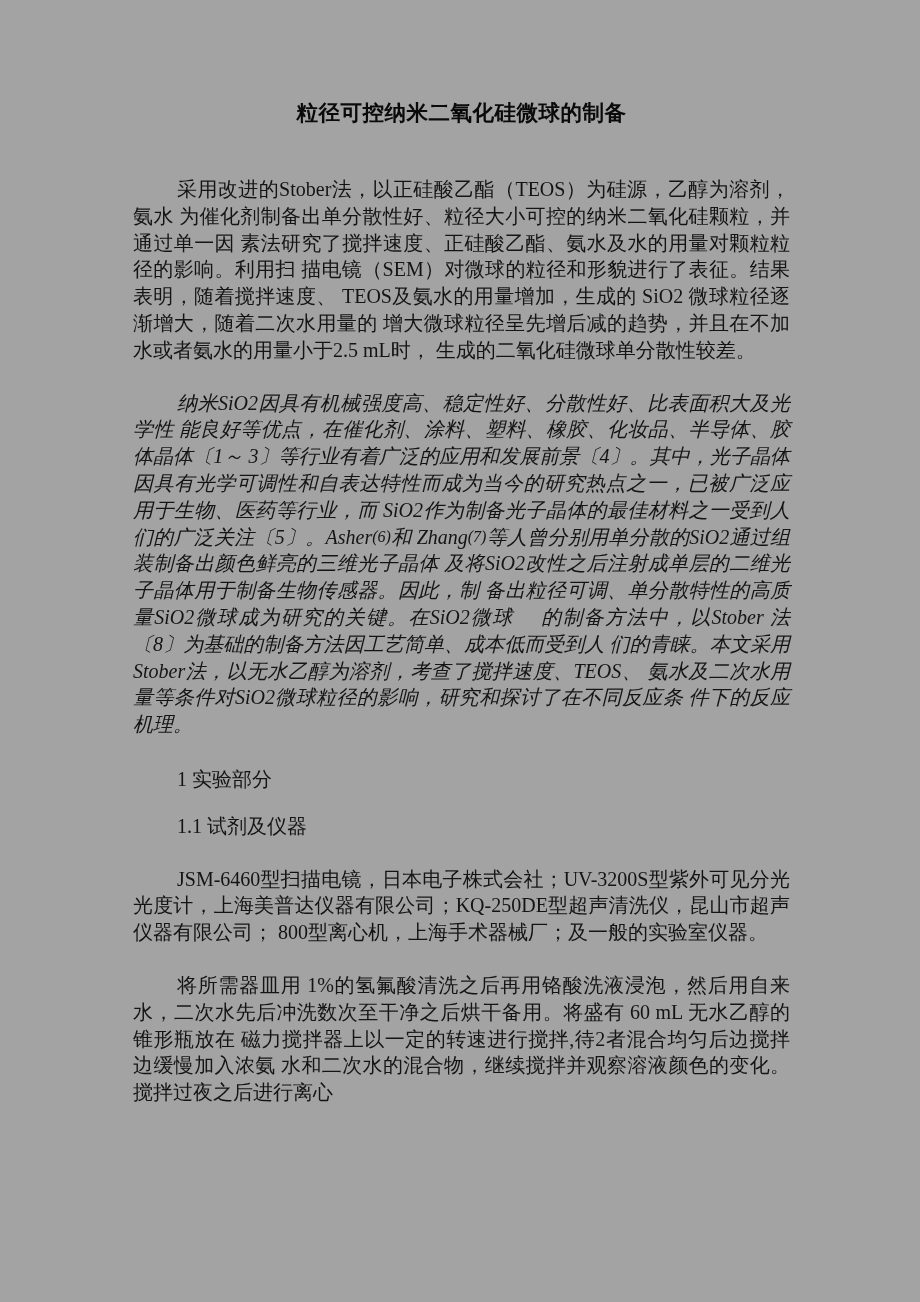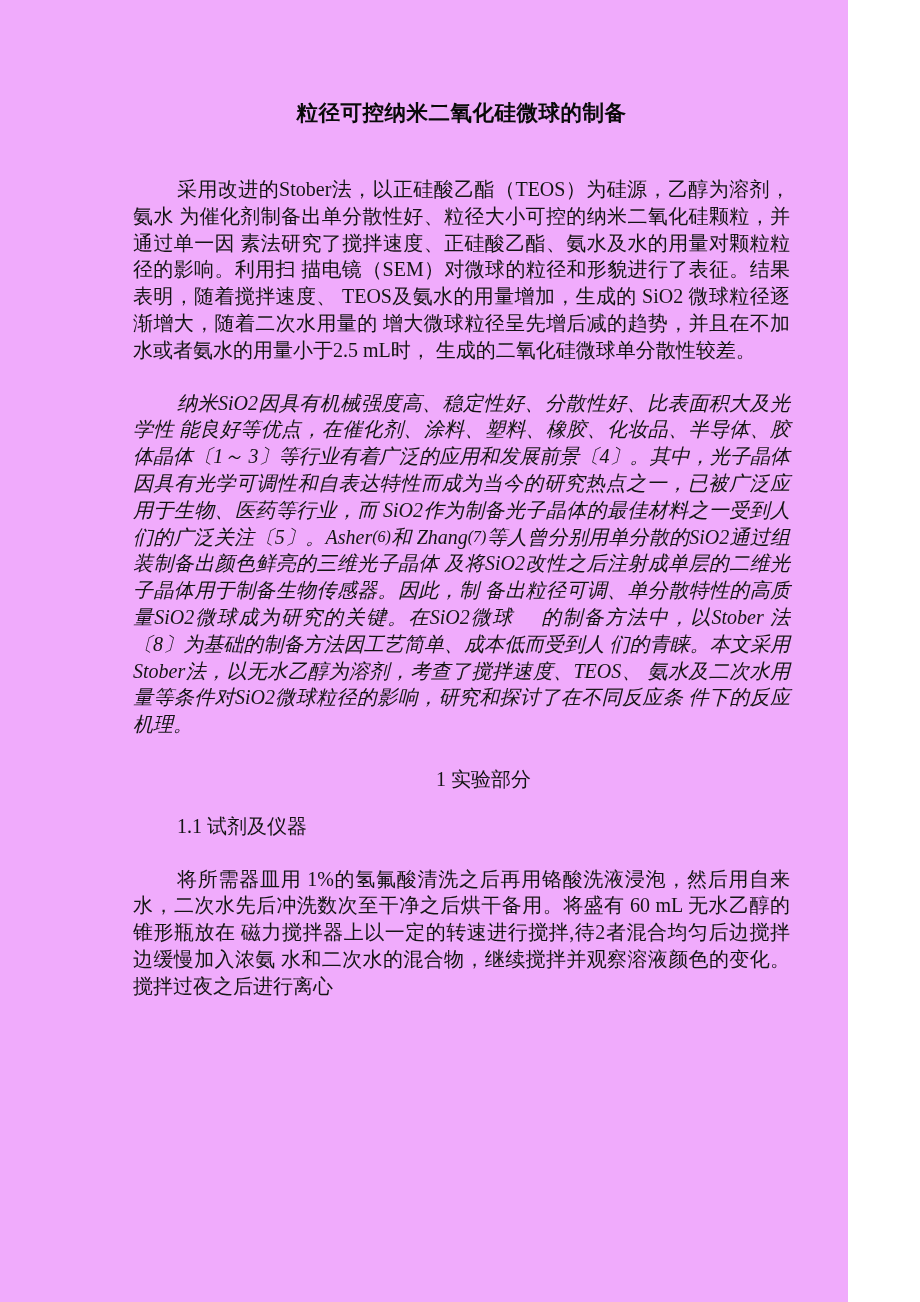--- a/index.html
+++ b/index.html
@@ -9,23 +9,23 @@
   }
   body {
     width: 920px;
     height: 1302px;
     font-family: "Liberation Serif", "DejaVu Serif", serif;
     color: #000000;
     overflow: hidden;
   }
   .page {
     position: relative;
-    width: 848px;
+    width: 920px;
     height: 1302px;
-    background: #f0abfc;
+    background: #a3a3a3;
     box-sizing: border-box;
   }
   .content {
     position: absolute;
     left: 133px;
     top: 0;
     width: 657px;
   }
 
   
@@ -52,21 +52,21 @@
     word-break: break-all;
   }
   .para.indent {
     text-indent: 44px;
   }
 
   
   .blk-abstract   { margin-top: 48px; }
   .blk-keywords   { margin-top: 30px; }
   .blk-intro      { margin-top: 26px; font-style: italic; }
-  .blk-h1         { margin-top: 28px; text-align: center; }
+  .blk-h1         { margin-top: 28px; }
   .blk-h2         { margin-top: 20px; }
   .blk-body       { margin-top: 26px; }
 
   .heading {
     font-size: 20px;
     line-height: 26.8px;
     margin: 0;
     font-weight: normal;
     color: #141414;
     text-indent: 0;
@@ -100,20 +100,23 @@
     </div>
 
     <div class="blk-h1">
       <p class="heading kw">1 实验部分</p>
     </div>
 
     <div class="blk-h2">
       <p class="heading kw">1.1 试剂及仪器</p>
     </div>
 
+    <div class="blk-body">
+      <p class="para indent">JSM-6460型扫描电镜，日本电子株式会社；UV-3200S型紫外可见分光光度计，上海美普达仪器有限公司；KQ-250DE型超声清洗仪，昆山市超声仪器有限公司； 800型离心机，上海手术器械厂；及一般的实验室仪器。</p>
+    </div>
 
 
 
     <div class="blk-body">
       <p class="para indent">将所需器皿用 1%的氢氟酸清洗之后再用铬酸洗液浸泡，然后用自来水，二次水先后冲洗数次至干净之后烘干备用。将盛有 60 mL 无水乙醇的锥形瓶放在 磁力搅拌器上以一定的转速进行搅拌,待2者混合均匀后边搅拌边缓慢加入浓氨 水和二次水的混合物，继续搅拌并观察溶液颜色的变化。搅拌过夜之后进行离心</p>
     </div>
 
   </div>
 </div>
 

